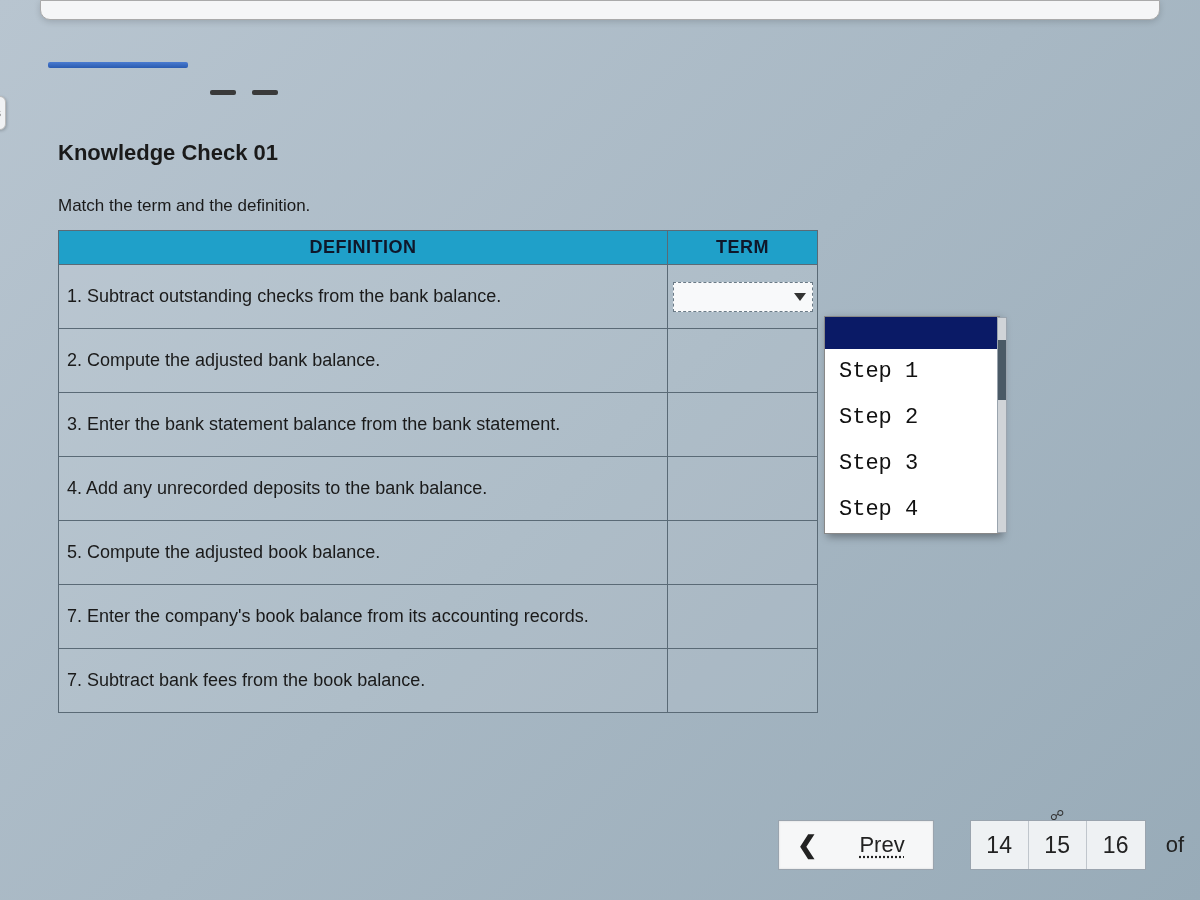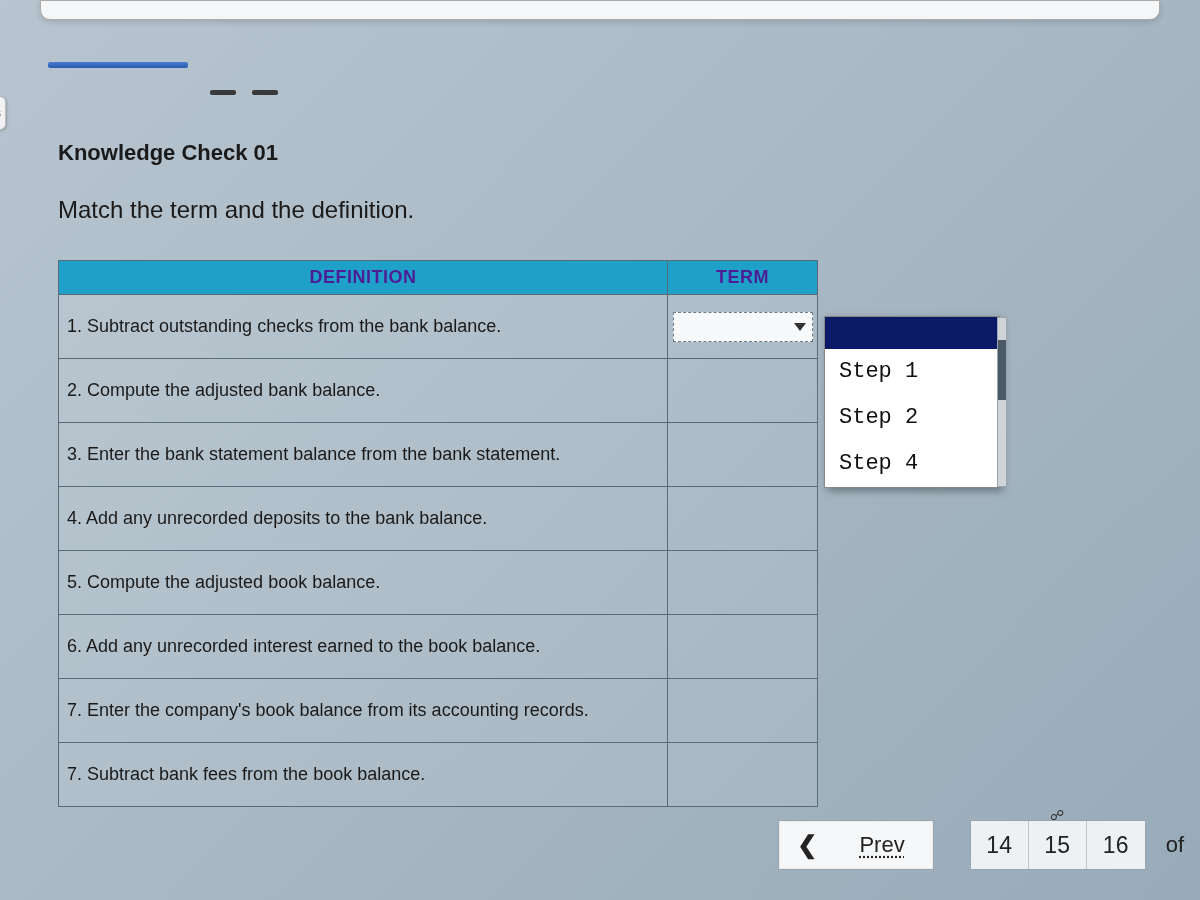--- a/index.html
+++ b/index.html
@@ -51,34 +51,34 @@
   }
   .content {
     position: absolute;
     top: 140px; left: 58px; right: 76px;
   }
   .kc-title {
     font-size: 22px; font-weight: bold; color: #1a1a1a;
     margin-bottom: 30px;
   }
   .kc-instruction {
-    font-size: 24px; color: #1a1a1a;
-    margin-bottom: 36px;
+    font-size: 17px; color: #1a1a1a;
+    margin-bottom: 14px;
   }
   .table-wrap {
     display: flex; align-items: flex-start; gap: 0;
   }
   table.definition-table {
     border-collapse: collapse;
     width: 760px;
     background: rgba(255,255,255,0.08);
   }
   table.definition-table th {
     background: #1fa0c9;
-    color: #4c1d95;
+    color: #0f172a;
     font-weight: bold;
     font-size: 18px;
     padding: 6px 8px;
     border: 1px solid #5a6a76;
     text-align: center;
     letter-spacing: 0.5px;
   }
   table.definition-table th.term-head {
     width: 150px;
   }
@@ -240,40 +240,37 @@
         </tr>
         <tr>
           <td>4. Add any unrecorded deposits to the bank balance.</td>
           <td class="term-cell"></td>
         </tr>
         <tr>
           <td>5. Compute the adjusted book balance.</td>
           <td class="term-cell"></td>
         </tr>
         <tr>
-          <td>6. Add any unrecorded interest earned to the book balance.</td>
-          <td class="term-cell"></td>
-        </tr>
-        <tr>
           <td>7. Enter the company's book balance from its accounting records.</td>
           <td class="term-cell"></td>
         </tr>
         <tr>
           <td>7. Subtract bank fees from the book balance.</td>
           <td class="term-cell"></td>
         </tr>
       </tbody>
     </table>
   </div>
 </div>
 
 <div class="dropdown-open">
   <div class="dd-item selected"></div>
   <div class="dd-item">Step 1</div>
   <div class="dd-item">Step 2</div>
+  <div class="dd-item">Step 3</div>
   <div class="dd-item">Step 4</div>
   <div class="dd-scrollbar">
     <div class="thumb"></div>
   </div>
 </div>
 
 <div class="footer-nav">
   <div class="prev-btn">
     <span class="chev">❮</span>
     <span class="lbl">Prev</span>

